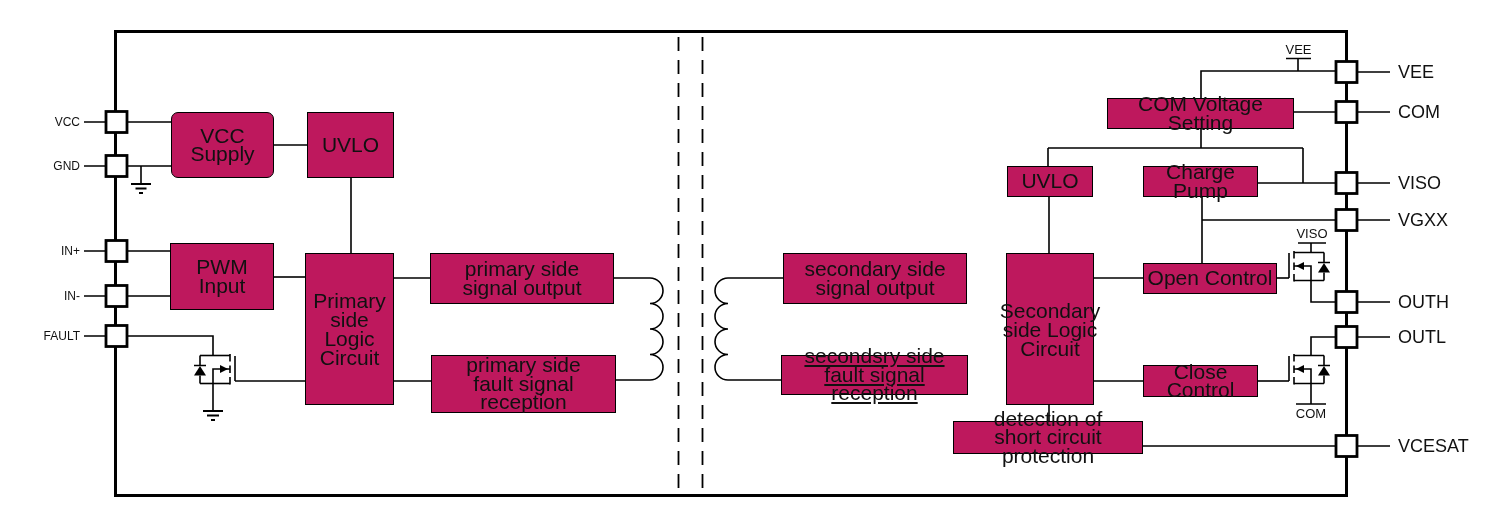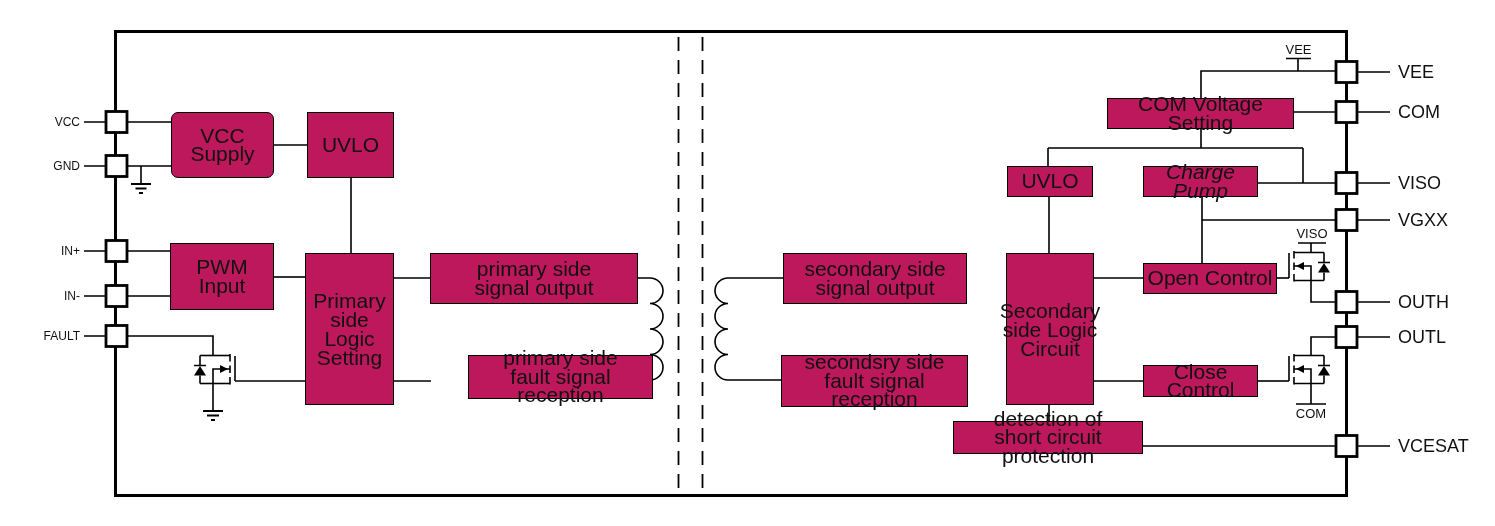--- a/index.html
+++ b/index.html
@@ -127,29 +127,29 @@
       <rect x="1336" y="209.5" width="21" height="21"></rect>
       <rect x="1336" y="291.5" width="21" height="21"></rect>
       <rect x="1336" y="326.5" width="21" height="21"></rect>
       <rect x="1336" y="435.5" width="21" height="21"></rect>
     </g>
   </svg>
 
   <div class="block" style="left:171px;top:112px;width:103px;height:66px;border-radius:7px;">VCC Supply</div>
   <div class="block" style="left:307px;top:112px;width:87px;height:66px;">UVLO</div>
   <div class="block" style="left:170px;top:243px;width:104px;height:67px;">PWM Input</div>
-  <div class="block" style="left:305px;top:253px;width:89px;height:152px;padding:0 14px;line-height:19px;">Primary side Logic Setting</div>
-  <div class="block" style="left:430px;top:253px;width:208px;height:51px;padding:0 28px;">primary side signal output</div>
-  <div class="block" style="left:431px;top:355px;width:185px;height:44px;padding:0 14px;margin-left:37px;">primary side fault signal reception</div>
+  <div class="block" style="left:305px;top:253px;width:89px;height:152px;padding:0 14px;line-height:19px;">Primary side Logic Circuit</div>
+  <div class="block" style="left:430px;top:253px;width:184px;height:51px;padding:0 28px;">primary side signal output</div>
+  <div class="block" style="left:431px;top:355px;width:185px;height:58px;padding:0 14px;">primary side fault signal reception</div>
   <div class="block" style="left:783px;top:253px;width:184px;height:51px;padding:0 14px;">secondary side signal output</div>
-  <div class="block" style="left:781px;top:355px;width:187px;height:52px;padding:12px 14px;">secondsry side fault signal reception</div>
+  <div class="block" style="left:781px;top:355px;width:187px;height:40px;padding:12px 14px;text-decoration:underline;">secondsry side fault signal reception</div>
   <div class="block" style="left:1006px;top:253px;width:88px;height:152px;padding:0 12px;line-height:19px;">Secondary side Logic Circuit</div>
   <div class="block" style="left:1107px;top:98px;width:187px;height:31px;">COM Voltage Setting</div>
   <div class="block" style="left:1007px;top:166px;width:86px;height:31px;">UVLO</div>
-  <div class="block" style="left:1143px;top:166px;width:115px;height:31px;font-style:italic;">Charge Pump</div>
+  <div class="block" style="left:1143px;top:166px;width:115px;height:31px;">Charge Pump</div>
   <div class="block" style="left:1143px;top:263px;width:134px;height:31px;">Open Control</div>
   <div class="block" style="left:1143px;top:365px;width:115px;height:32px;">Close Control</div>
   <div class="block" style="left:953px;top:421px;width:190px;height:33px;padding:0 22px;">detection of short circuit protection</div>
 
   <div class="pin-label-l" style="top:111px;">VCC</div>
   <div class="pin-label-l" style="top:155px;">GND</div>
   <div class="pin-label-l" style="top:240px;">IN+</div>
   <div class="pin-label-l" style="top:285px;">IN-</div>
   <div class="pin-label-l" style="top:325px;">FAULT</div>
 

